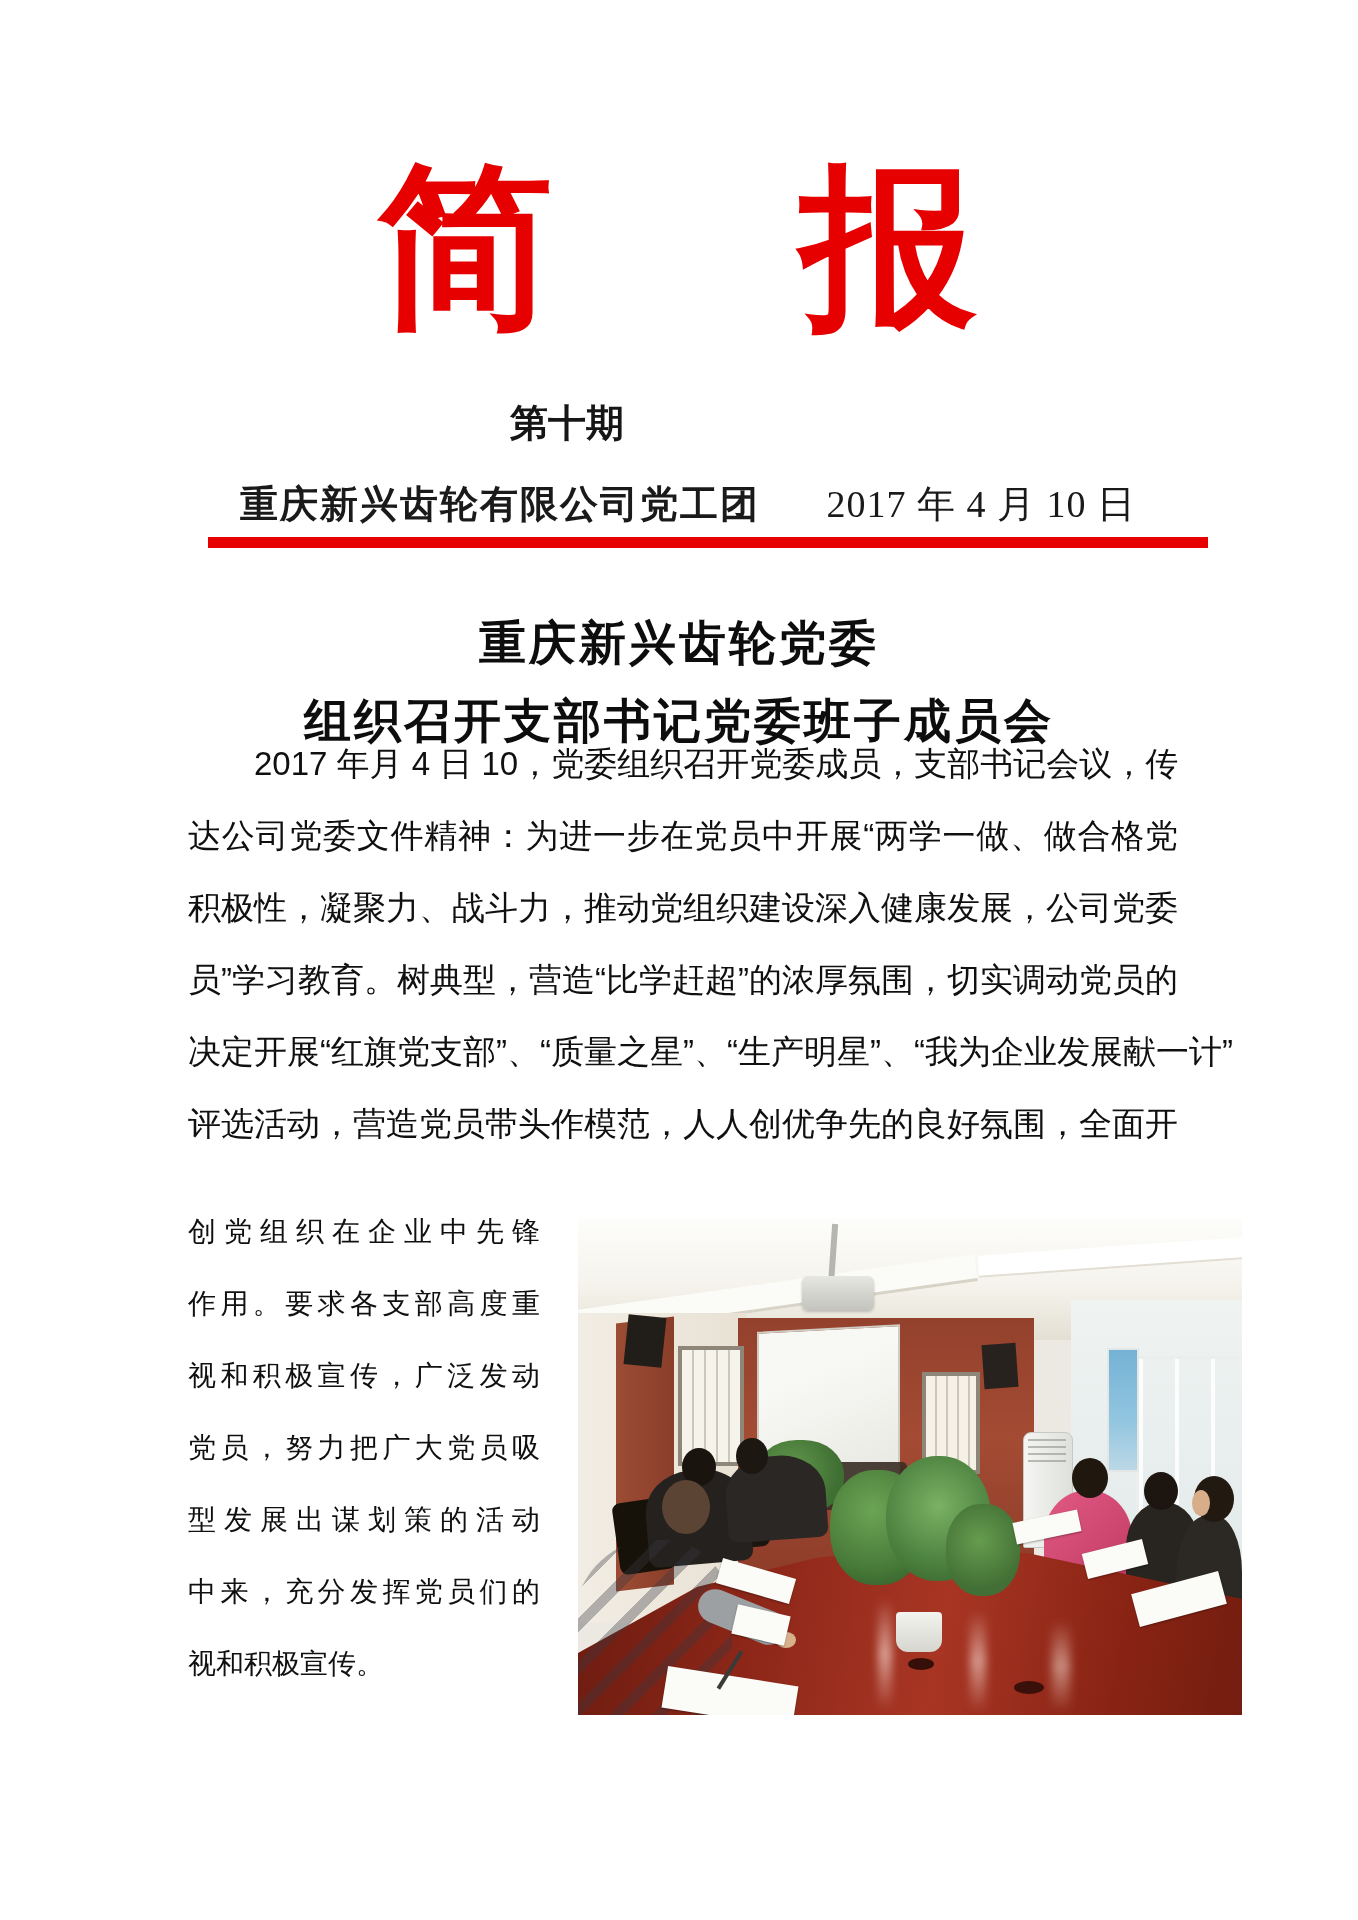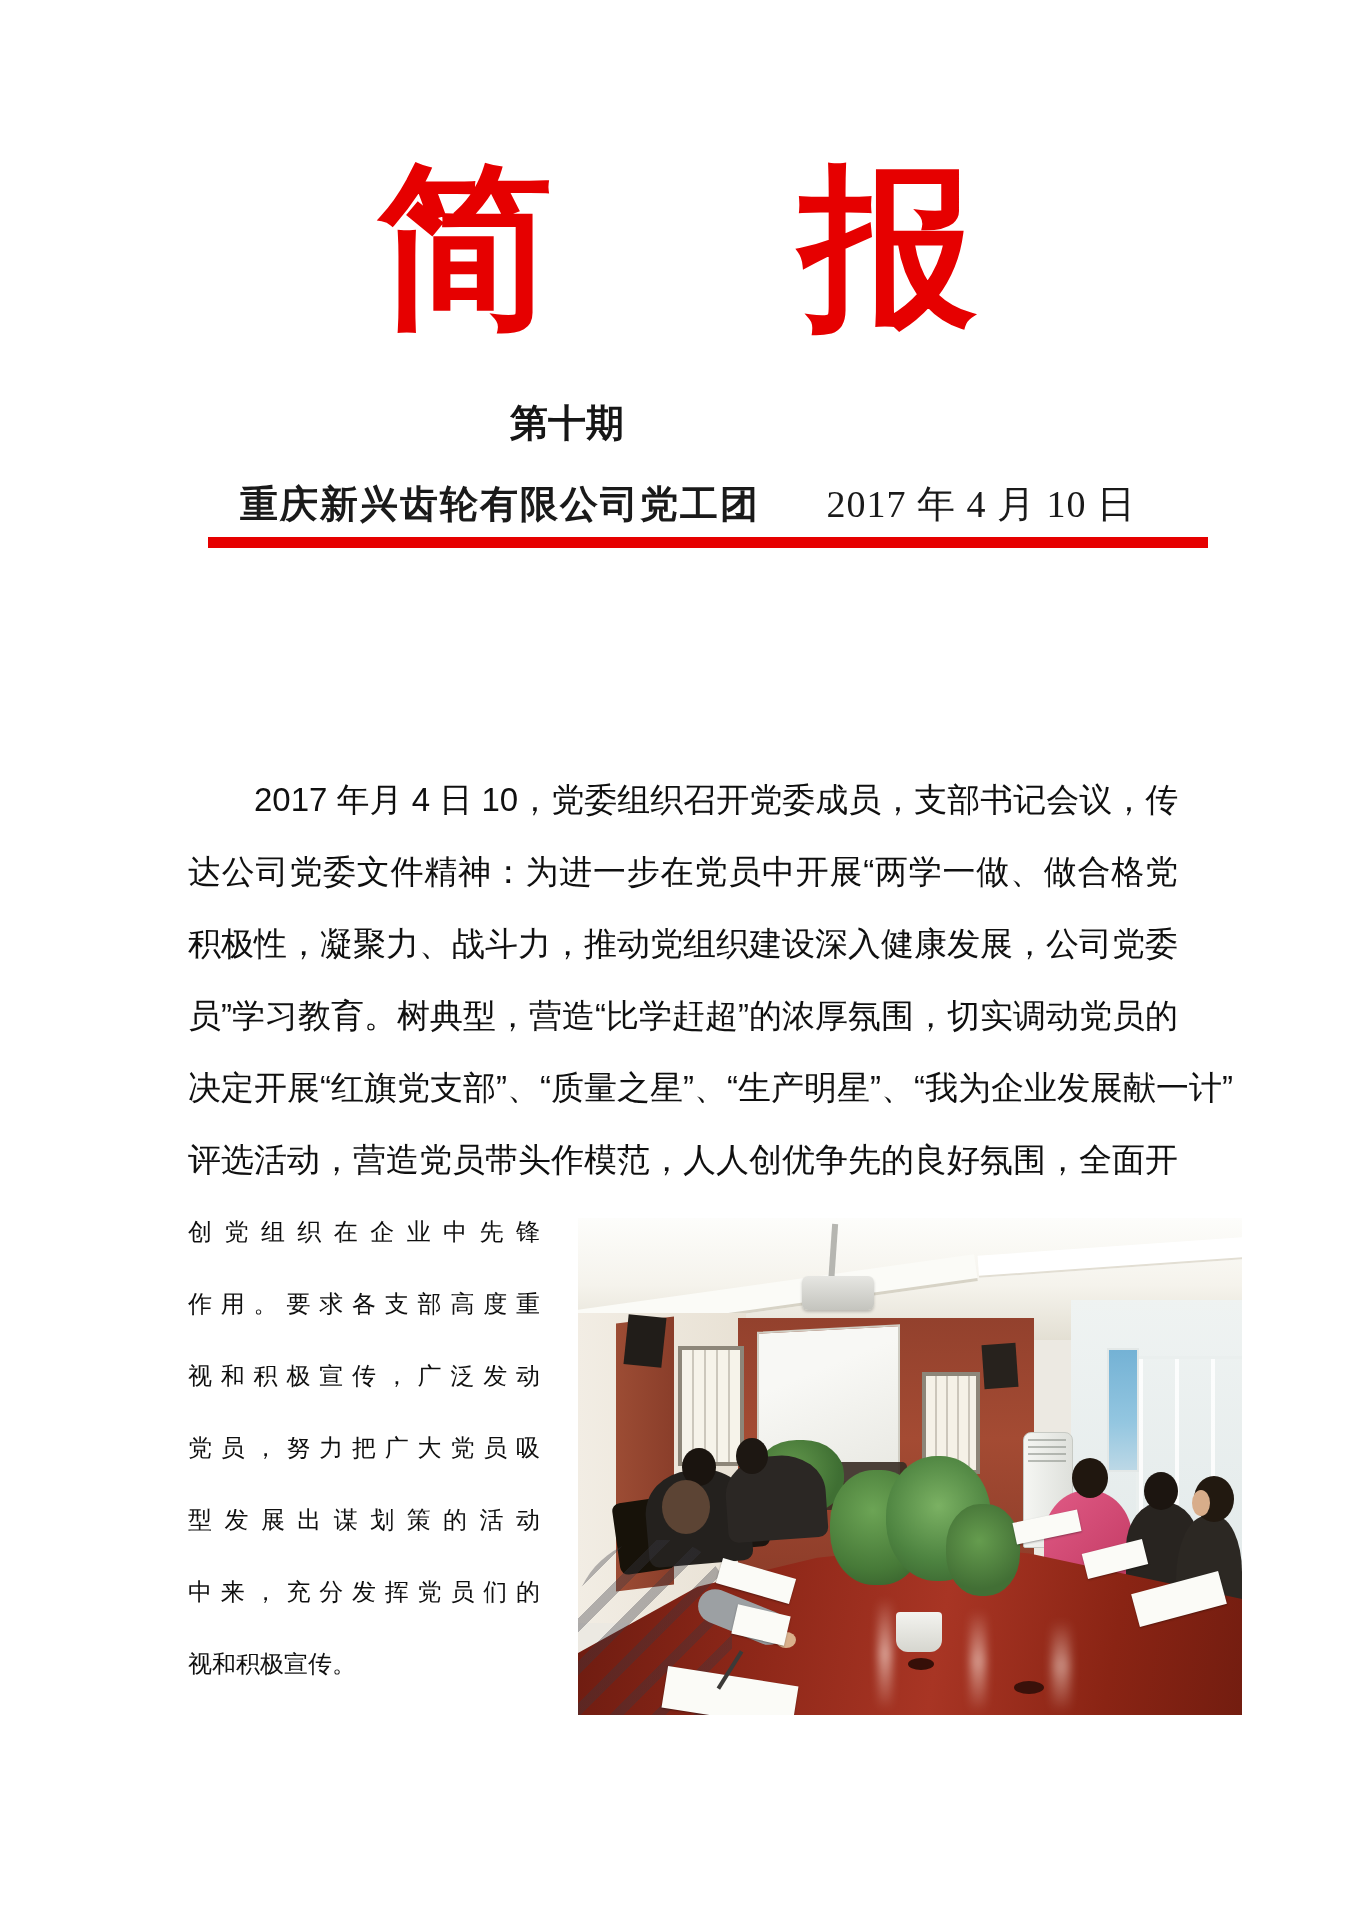--- a/index.html
+++ b/index.html
@@ -41,31 +41,31 @@
   }
   
   .headline{
     position:absolute;left:0;top:604px;width:1358px;
     text-align:center;font-weight:bold;
     font-size:47px;line-height:78px;color:#0d0d0d;
     letter-spacing:3px;
   }
   
   .body-full{
-    position:absolute;left:188px;top:764px;width:990px;
+    position:absolute;left:188px;top:728px;width:990px;
     font-size:33px;line-height:72px;color:#101010;
   }
   .body-full .bline{
     text-align:justify;text-align-last:justify;
     white-space:nowrap;
   }
   .body-full .indent{text-indent:66px;}
   .body-col{
     position:absolute;left:188px;top:1196px;width:352px;
-    font-size:24px;line-height:72px;color:#101010;
+    font-size:28px;line-height:72px;color:#101010;
   }
   .body-col .cline{
     text-align:justify;text-align-last:justify;
     white-space:nowrap;
   }
   .body-col .cline.last{text-align-last:left;}
   
   .photo{
     position:absolute;left:578px;top:1218px;width:664px;height:497px;
     overflow:hidden;background:#ece9e2;
@@ -185,20 +185,24 @@
 
   <div class="issue">第十期</div>
 
   <div class="mast-row">
     <span class="mast-org">重庆新兴齿轮有限公司党工团</span>
     <span class="mast-date">2017 年 4 月 10 日</span>
   </div>
 
   <div class="rule"></div>
 
+  <div class="headline">
+    <div>重庆新兴齿轮党委</div>
+    <div>组织召开支部书记党委班子成员会</div>
+  </div>
 
   <div class="body-full">
     <div class="bline indent">2017 年月 4 日 10，党委组织召开党委成员，支部书记会议，传</div>
     <div class="bline">达公司党委文件精神：为进一步在党员中开展“两学一做、做合格党</div>
     <div class="bline">积极性，凝聚力、战斗力，推动党组织建设深入健康发展，公司党委</div>
     <div class="bline">员”学习教育。树典型，营造“比学赶超”的浓厚氛围，切实调动党员的</div>
     <div class="bline">决定开展“红旗党支部”、“质量之星”、“生产明星”、“我为企业发展献一计”</div>
     <div class="bline">评选活动，营造党员带头作模范，人人创优争先的良好氛围，全面开</div>
   </div>
 

